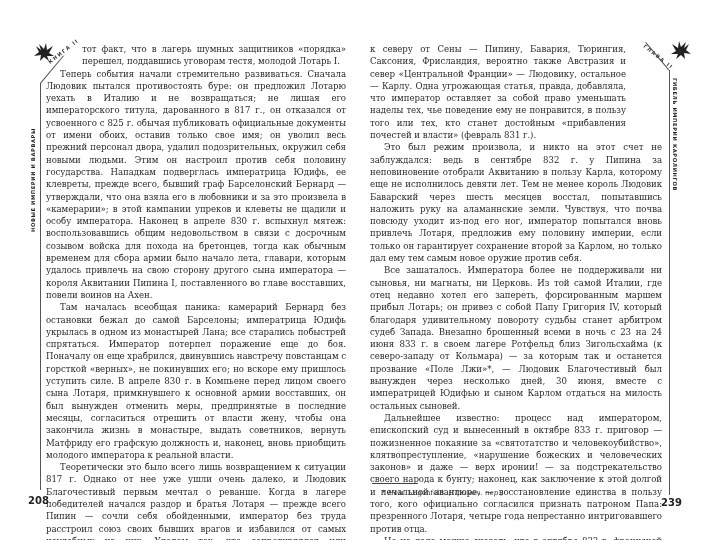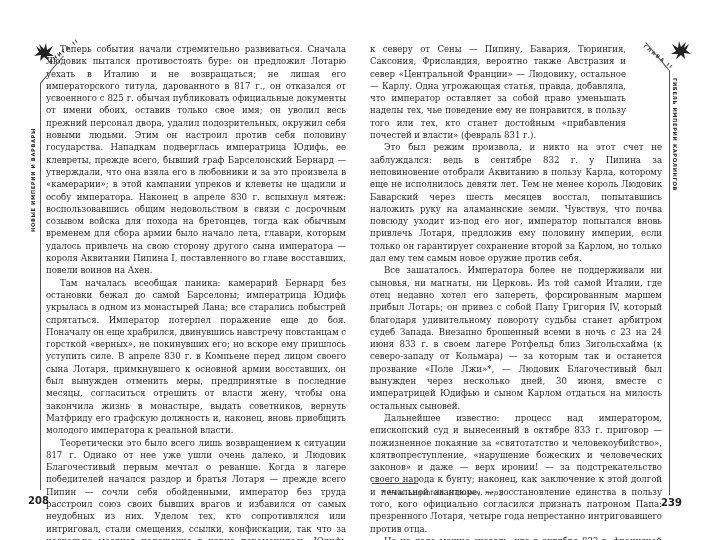--- a/index.html
+++ b/index.html
@@ -53,20 +53,21 @@
 <div class="page page-left">
   <svg class="emblem" style="left:33px; top:42px;" viewBox="0 0 22 20">
     <path d="M3 4 L8 8 L6 2 L11 7 L13 1 L14 8 L20 4 L16 11 L21 14 L14 14 L16 19 L11 15 L7 19 L8 13 L1 14 L6 10 Z" fill="#222"></path>
   </svg>
   <div class="corner-label" style="left:47px; top:60px; transform: rotate(-38deg); transform-origin: 0 0;">КНИГА II</div>
   <div class="rule-diag" style="left:40px; top:83px; width:36px; transform: rotate(-50deg);"></div>
   <div class="rule-v" style="left:40px; top:83px; height:407px;"></div>
   <div class="running-head" style="left:30px; top:232px; transform: rotate(-90deg);">НОВЫЕ ИМПЕРИИ И ВАРВАРЫ</div>
 
   <div class="text-block">
+    <p class="first cont">тот факт, что в лагерь шумных защитников «порядка» перешел, поддавшись уговорам тестя, молодой Лотарь I.</p>
     <p>Теперь события начали стремительно развиваться. Сначала Людовик пытался противостоять буре: он предложил Лотарю уехать в Италию и не возвращаться; не лишая его императорского титула, дарованного в 817 г., он отказался от усвоенного с 825 г. обычая публиковать официальные документы от имени обоих, оставив только свое имя; он уволил весь прежний персонал двора, удалил подозрительных, окружил себя новыми людьми. Этим он настроил против себя половину государства. Нападкам подверглась императрица Юдифь, ее клевреты, прежде всего, бывший граф Барселонский Бернард — утверждали, что она взяла его в любовники и за это произвела в «камерарии»; в этой кампании упреков и клеветы не щадили и особу императора. Наконец в апреле 830 г. вспыхнул мятеж: воспользовавшись общим недовольством в связи с досрочным созывом войска для похода на бретонцев, тогда как обычным временем для сбора армии было начало лета, главари, которым удалось привлечь на свою сторону другого сына императора — короля Аквитании Пипина I, поставленного во главе восставших, повели воинов на Ахен.</p>
     <p>Там началась всеобщая паника: камерарий Бернард без остановки бежал до самой Барселоны; императрица Юдифь укрылась в одном из монастырей Лана; все старались побыстрей спрятаться. Император потерпел поражение еще до боя. Поначалу он еще храбрился, двинувшись навстречу повстанцам с горсткой «верных», не покинувших его; но вскоре ему пришлось уступить силе. В апреле 830 г. в Компьене перед лицом своего сына Лотаря, примкнувшего к основной армии восставших, он был вынужден отменить меры, предпринятые в последние месяцы, согласиться отрешить от власти жену, чтобы она закончила жизнь в монастыре, выдать советников, вернуть Матфриду его графскую должность и, наконец, вновь приобщить молодого императора к реальной власти.</p>
     <p>Теоретически это было всего лишь возвращением к ситуации 817 г. Однако от нее уже ушли очень далеко, и Людовик Благочестивый первым мечтал о реванше. Когда в лагере победителей начался раздор и братья Лотаря — прежде всего Пипин — сочли себя обойденными, император без труда расстроил союз своих бывших врагов и избавился от самых неудобных из них. Уделом тех, кто сопротивлялся или интриговал, стали смещения, ссылки, конфискации, так что за несколько месяцев положение в корне переменилось: Юдифь снова царствовала в императорском дворце, Лотарь был удален в Италию, Людовик Благочестивый как будто опять стал бесспорным хозяином империи.</p>
 
   </div>
 
   <div class="page-num" style="left:28px; top:495px;">208</div>
 </div>
 
 <div class="page page-right">

